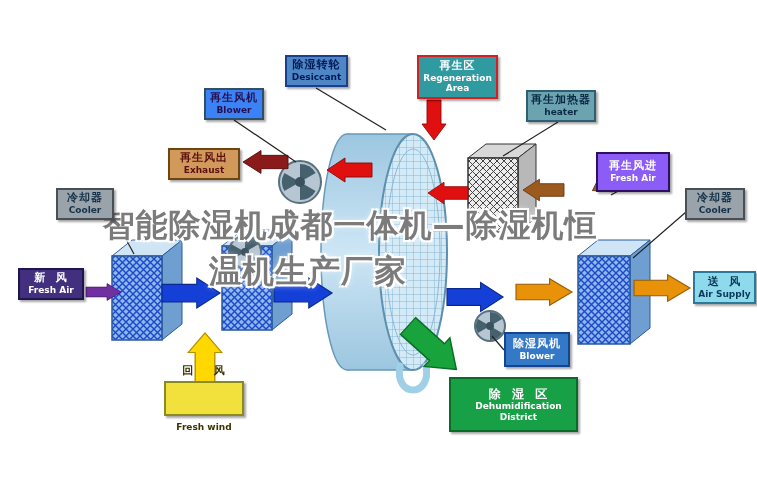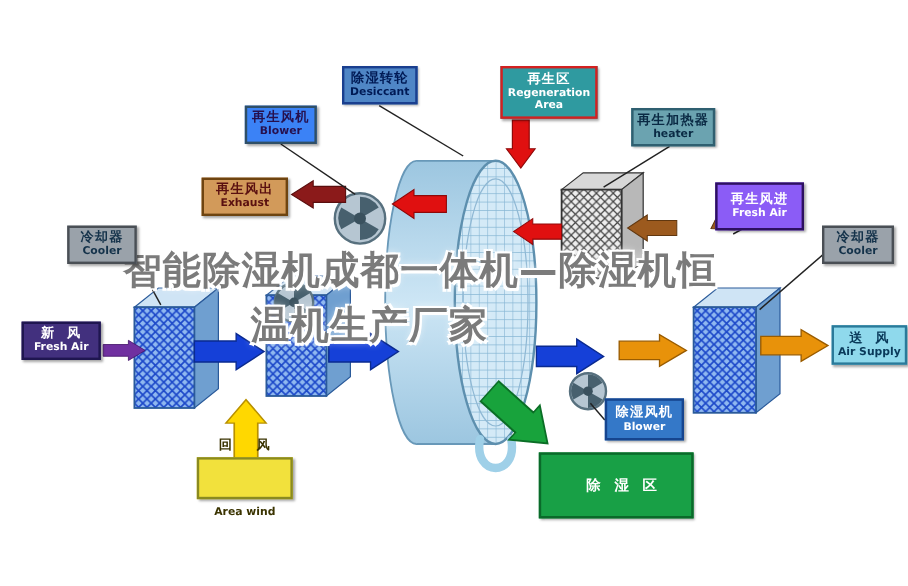--- a/index.html
+++ b/index.html
@@ -188,25 +188,26 @@
     <span class="en">Fresh Air</span>
   </div>
 
   <div class="lbl" style="left: 693px; top: 271px; width: 63px; height: 33px; background-color: rgb(143, 217, 236); color: rgb(10, 58, 90); border-color: rgb(42, 122, 154);">
     <span class="zh">送  风</span>
     <span class="en">Air Supply</span>
   </div>
 
   <div class="lbl" style="left: 164px; top: 381px; width: 80px; height: 35px; background-color: rgb(242, 225, 60); color: rgb(58, 51, 0); border-color: rgb(138, 138, 32); gap: 44px;">
     <span class="zh">回    风</span>
-    <span class="en">Area wind</span>
+    <span class="en">Fresh wind</span>
   </div>
 
   <div class="lbl" style="left: 504px; top: 332px; width: 66px; height: 35px; background-color: rgb(52, 120, 200); color: rgb(255, 255, 255); border-color: rgb(22, 69, 143);">
     <span class="zh">除湿风机</span>
     <span class="en">Blower</span>
   </div>
 
   <div class="lbl lbl-big-zh" style="left: 449px; top: 377px; width: 129px; height: 55px; background-color: rgb(24, 160, 70); color: rgb(255, 255, 255); border-color: rgb(10, 106, 42); padding-left: 12px;">
     <span class="zh">除  湿  区</span>
+    <span class="en">Dehumidification District</span>
   </div>
 
 </div>
 
 </body></html>

